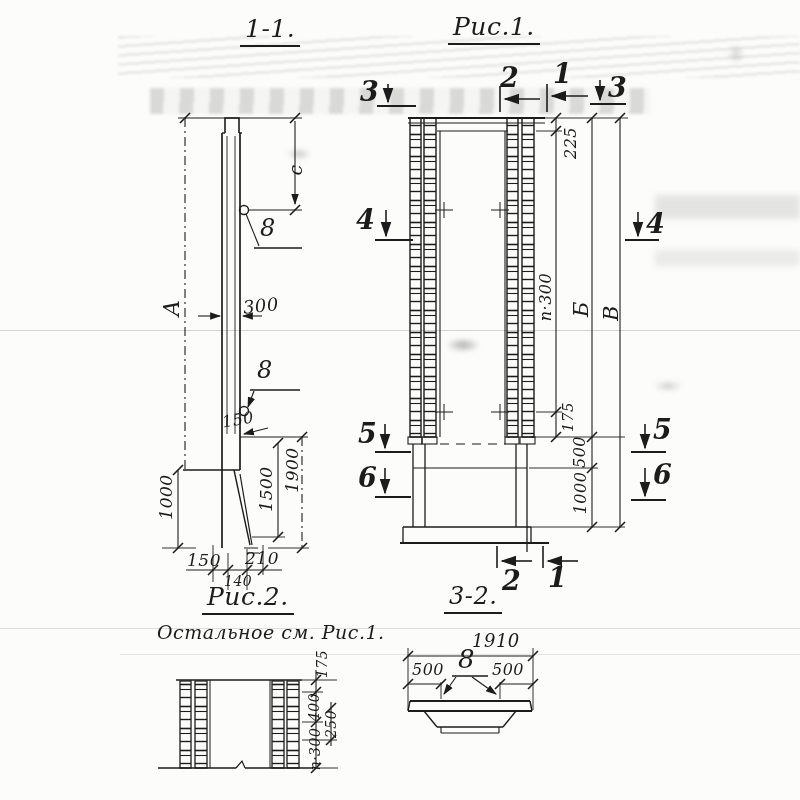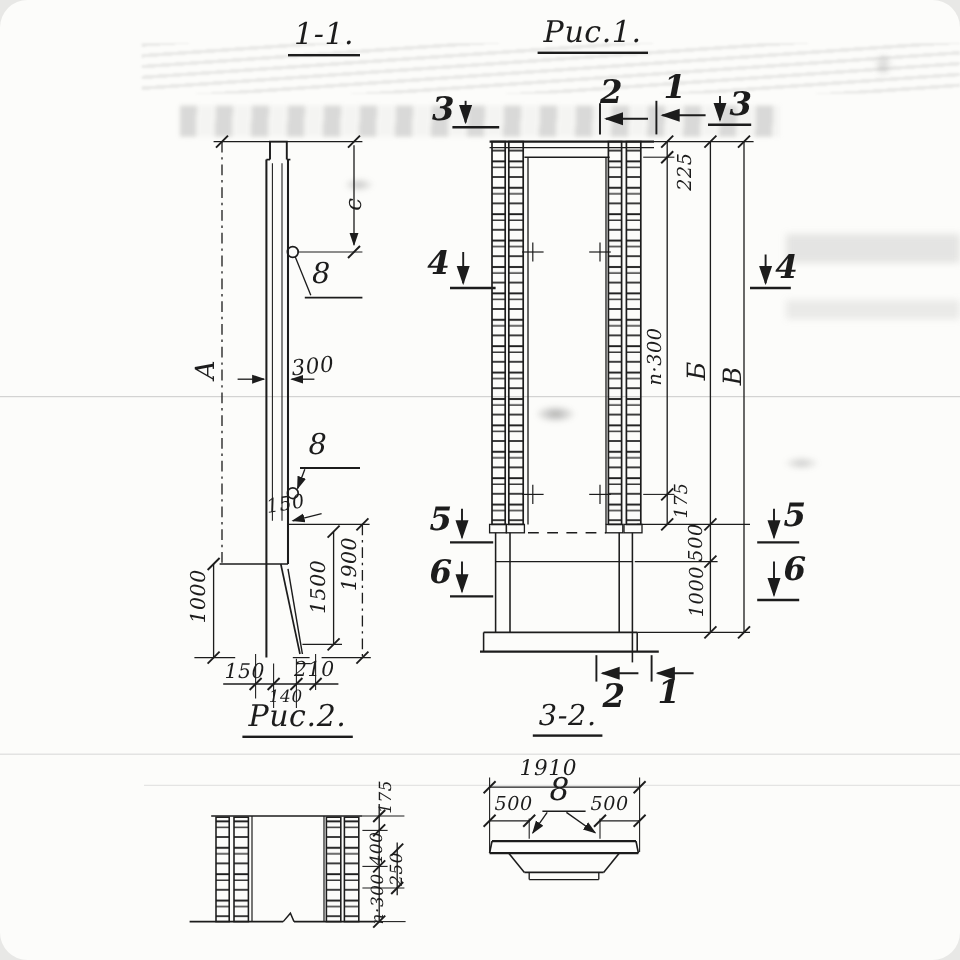--- a/index.html
+++ b/index.html
@@ -1,20 +1,19 @@
 <!DOCTYPE html>
 <html><head>
 <meta charset="utf-8">
 <style>
   html,body { margin:0; padding:0; background:#e8e8e6; }
   .sheet {
     position:relative; width:800px; height:800px; margin:0 auto;
     background:#fcfcfa; overflow:hidden;
     font-family:"DejaVu Serif", serif;
-    border-radius:23px;
   }
   svg.linework { position:absolute; left:0; top:0; }
   .lbl {
     position:absolute; font-style:italic; color:#1c1c1c;
     white-space:nowrap; line-height:1; letter-spacing:.5px;
     font-family:"DejaVu Serif", serif;
   }
   .rot { transform:translate(-50%,-50%) rotate(-90deg); }
   .title { border-bottom:2px solid #1c1c1c; padding:0 5px 4px; }
   .mk { font-size:27px; font-weight:bold; }
@@ -325,24 +324,25 @@
   <span class="lbl mk" style="left:548px; top:564px;">1</span>
   <span class="lbl rot" style="left:571px; top:143px; font-size:16px;">225</span>
   <span class="lbl rot" style="left:546px; top:297px; font-size:16px;">n·300</span>
   <span class="lbl rot" style="left:568px; top:417px; font-size:15px;">175</span>
   <span class="lbl rot" style="left:581px; top:309px; font-size:21px;">Б</span>
   <span class="lbl rot" style="left:611px; top:313px; font-size:21px;">В</span>
   <span class="lbl rot" style="left:580px; top:452px; font-size:16px;">500</span>
   <span class="lbl rot" style="left:581px; top:493px; font-size:16px;">1000</span>
 
   <span class="lbl title" style="left:202px; top:584px; font-size:25px;">Рис.2.</span>
+  <span class="lbl" style="left:157px; top:623px; font-size:19px;">Остальное см. Рис.1.</span>
   <span class="lbl rot" style="left:322px; top:664px; font-size:14px;">175</span>
   <span class="lbl rot" style="left:314px; top:707px; font-size:14px;">400</span>
   <span class="lbl rot" style="left:331px; top:724px; font-size:14px;">250</span>
   <span class="lbl rot" style="left:315px; top:749px; font-size:14px;">n·300</span>
 
   <span class="lbl title" style="left:444px; top:584px; font-size:24px;">3-2.</span>
-  <span class="lbl" style="left:433px; top:632px; font-size:18px;">1910</span>
+  <span class="lbl" style="left:472px; top:632px; font-size:18px;">1910</span>
   <span class="lbl" style="left:458px; top:646px; font-size:26px;">8</span>
   <span class="lbl" style="left:412px; top:662px; font-size:16px;">500</span>
   <span class="lbl" style="left:492px; top:662px; font-size:16px;">500</span>
 
 </div>
 
 </body></html>

